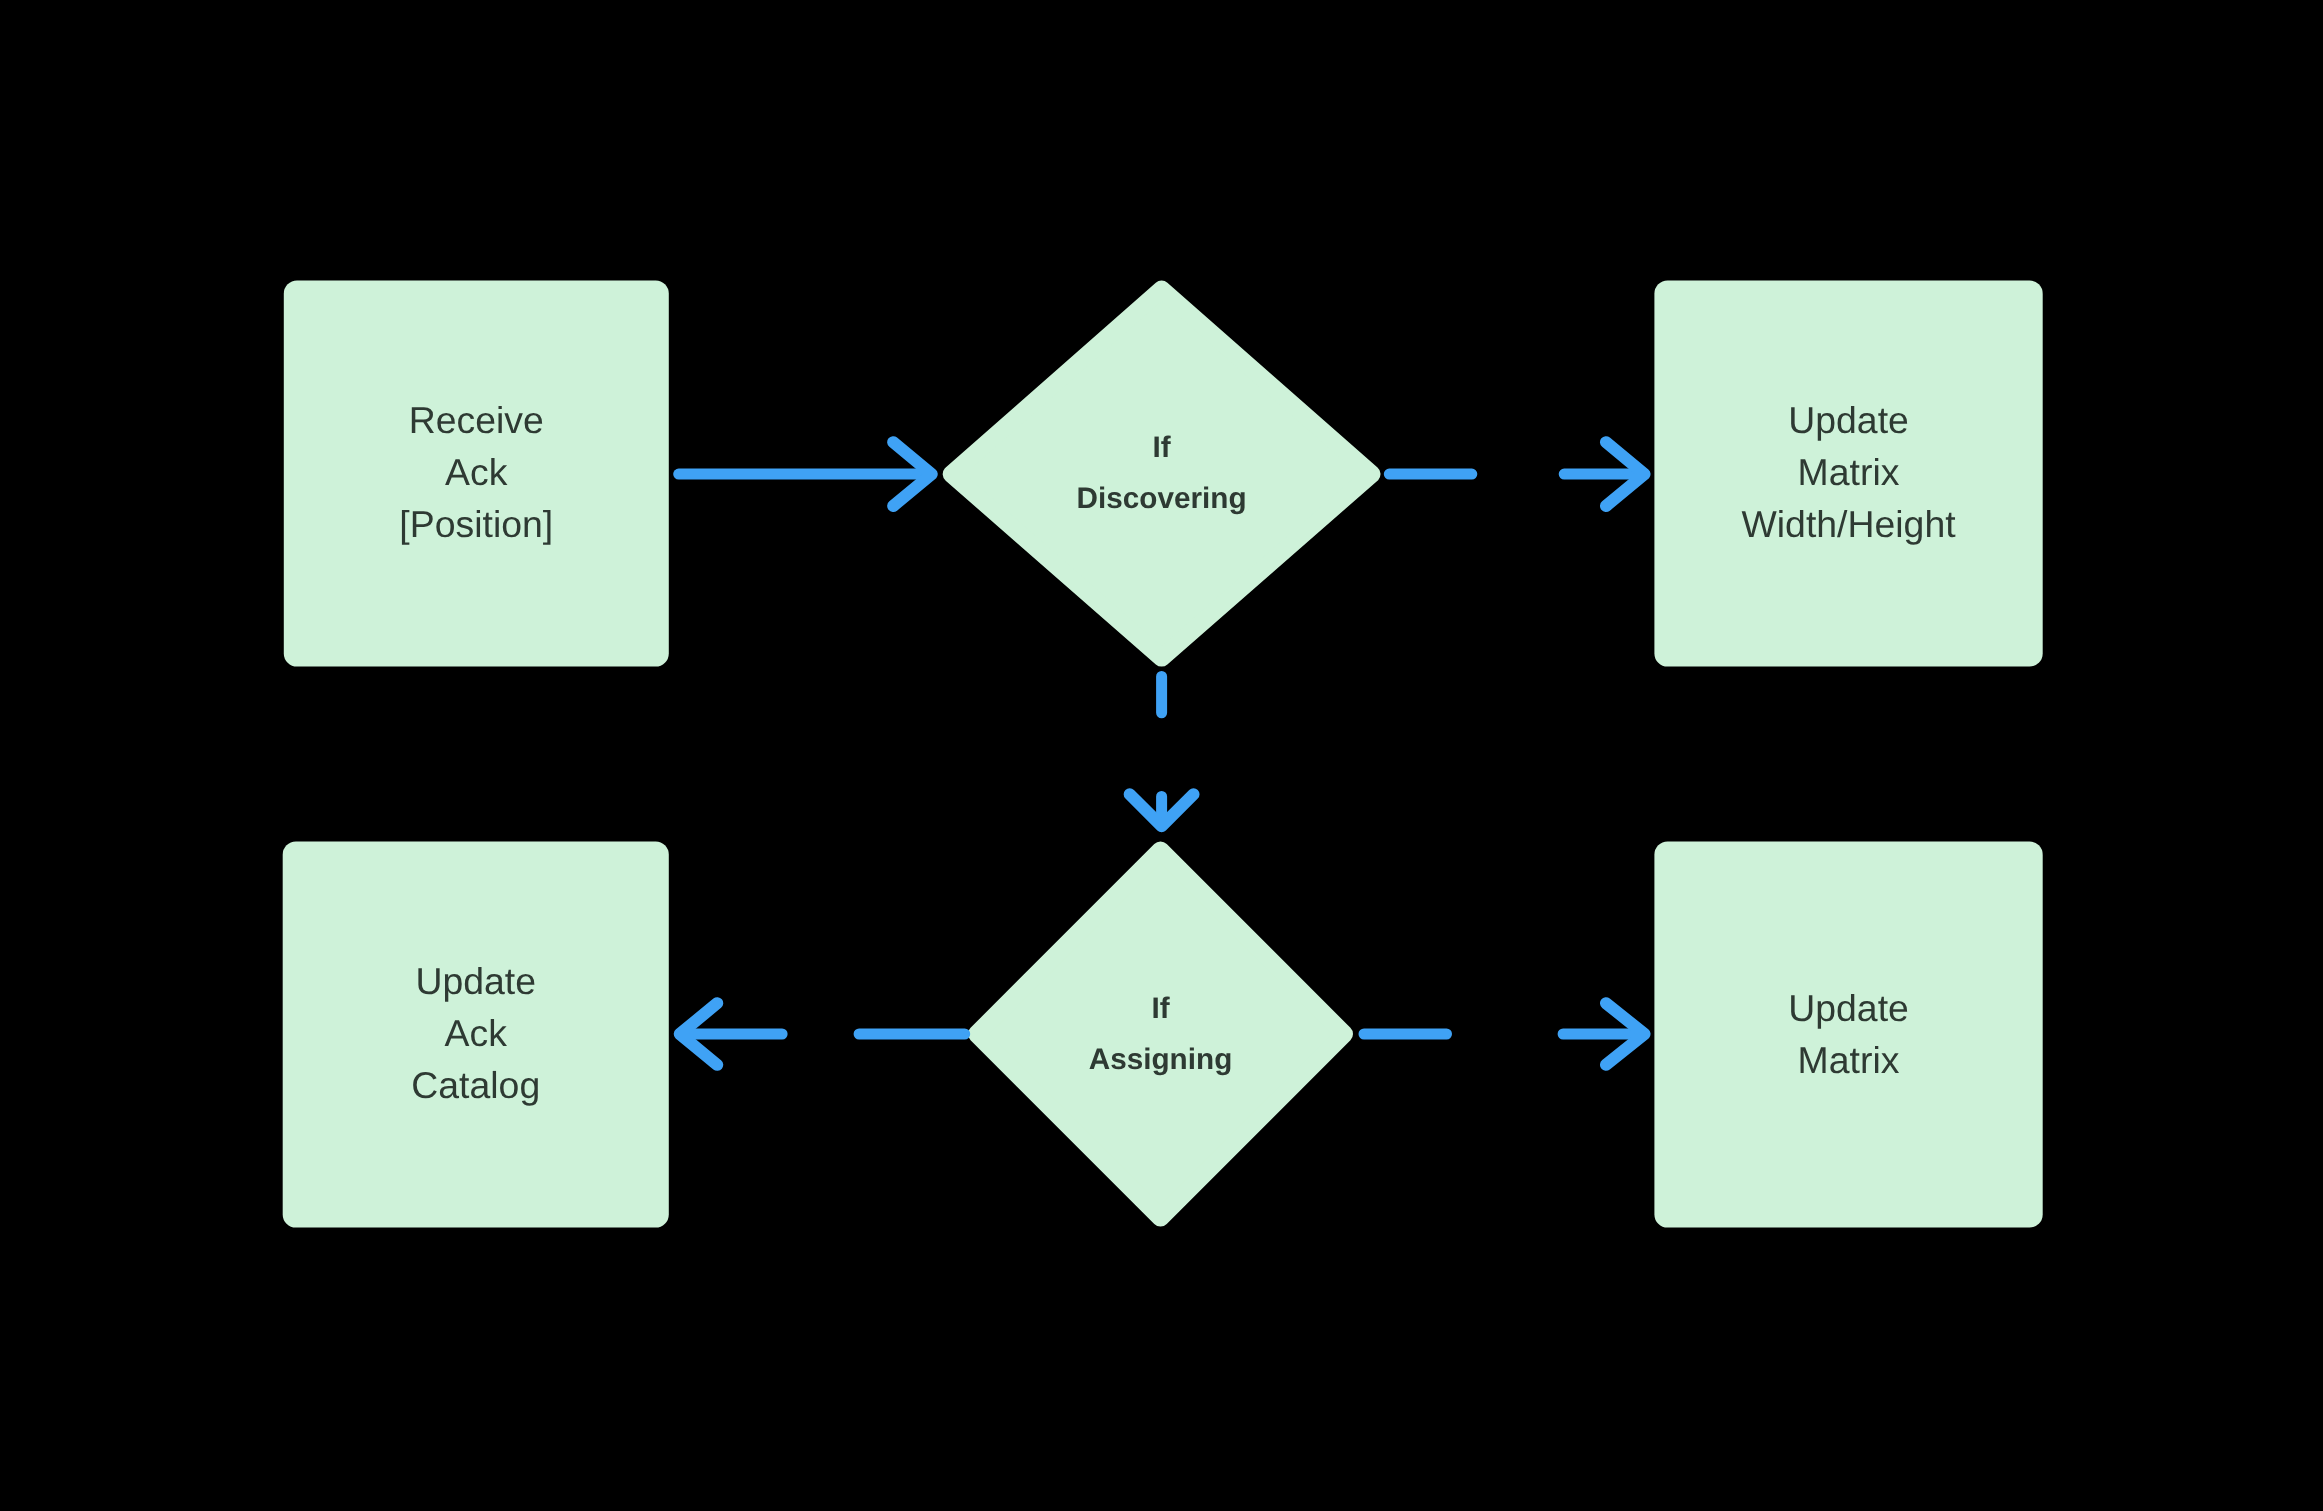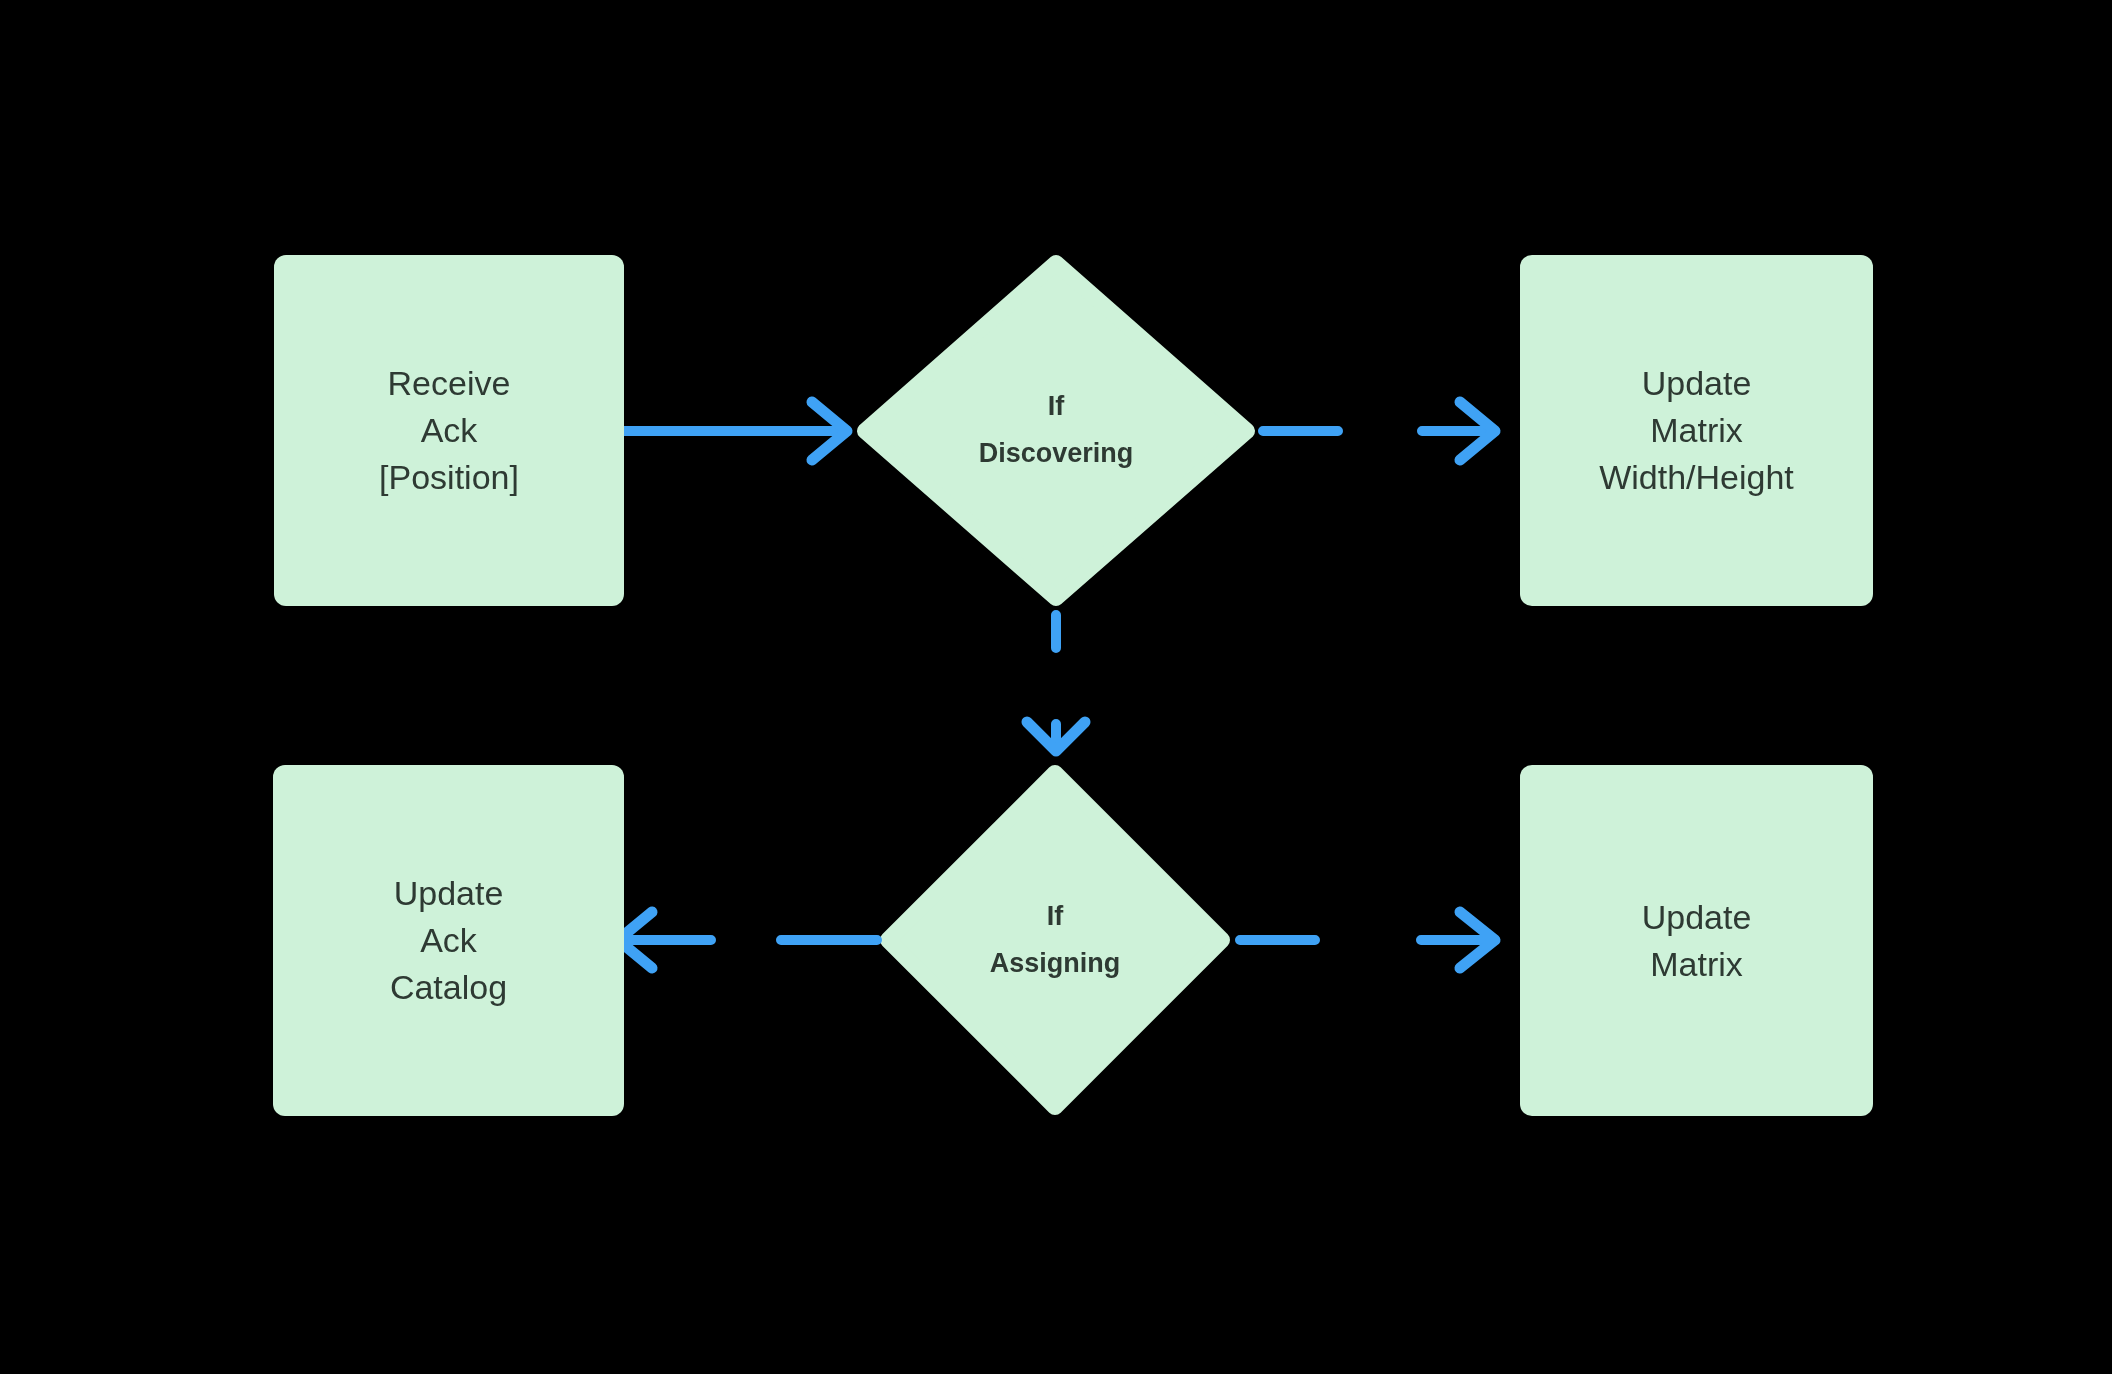--- a/index.html
+++ b/index.html
@@ -40,21 +40,20 @@
     stroke-width: 16;
     stroke-linejoin: round;
   }
   .rect-node {
     position: absolute;
     background: var(--node-fill, #CEF2D9);
     border-radius: 12px;
     display: flex;
     align-items: center;
     justify-content: center;
-    margin-left: 16px;
   }
   .node-label {
     color: var(--text, #2E3A33);
     font-size: 34px;
     line-height: 47px;
     font-weight: 400;
     text-align: center;
     white-space: pre-line;
   }
   .diamond-label {

